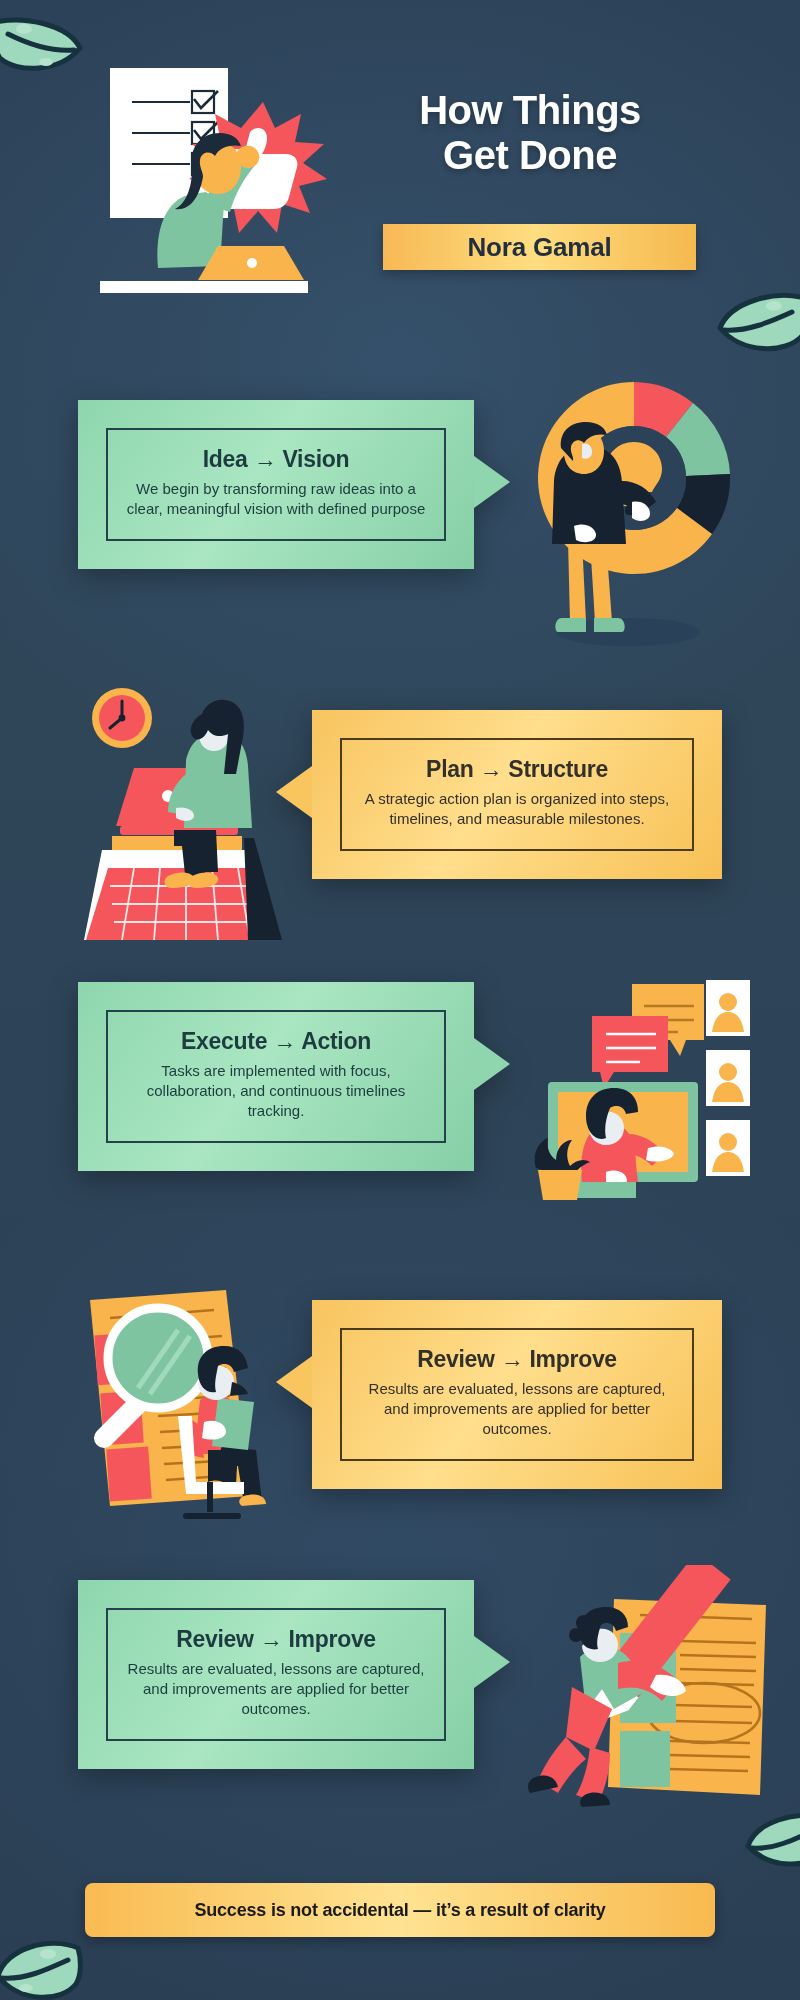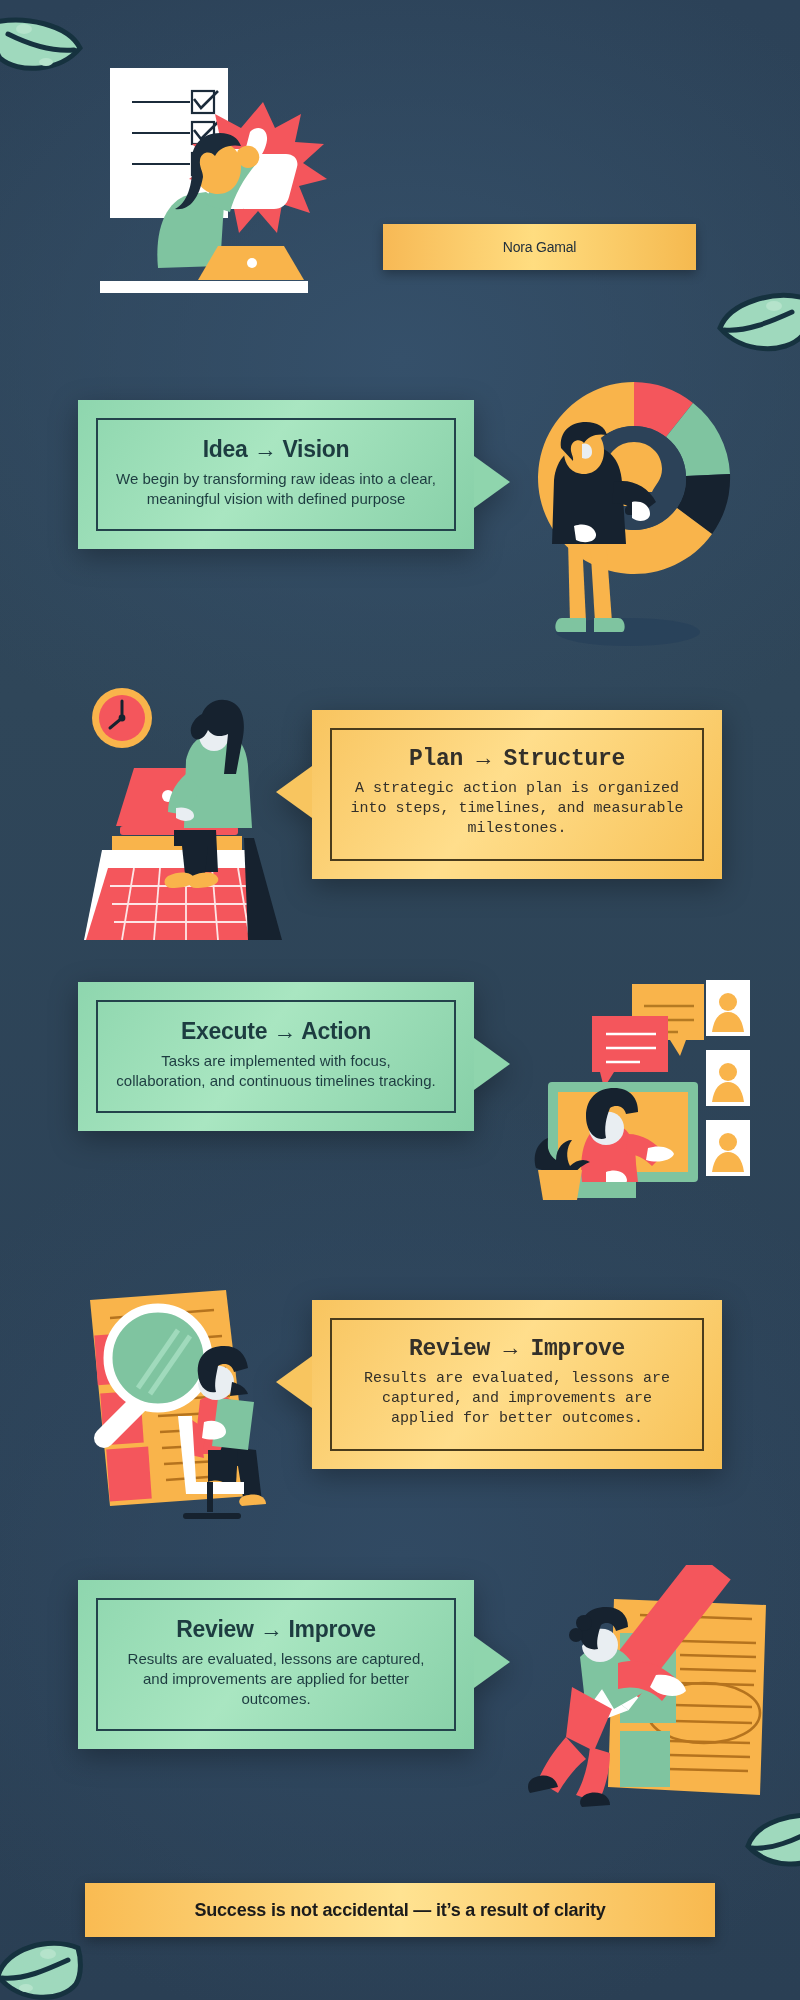--- a/index.html
+++ b/index.html
@@ -25,42 +25,42 @@
     color:#ffffff; font-weight:bold; font-size:40px; line-height:1.12;
     letter-spacing:-0.5px;
     text-shadow:0 3px 6px rgba(0,0,0,.28);
   }
   #author-badge{
     position:absolute; left:383px; top:224px; width:313px; height:46px;
     background:linear-gradient(90deg,#f7b955 0%, #ffdd80 48%, #f5b94f 100%);
     display:flex; align-items:center; justify-content:center;
     box-shadow:0 4px 10px rgba(0,0,0,.30);
   }
-  #author-badge span{ color:#22303d; font-weight:normal; font-size:14px; letter-spacing:-0.2px; }
+  #author-badge span{ color:#22303d; font-weight:bold; font-size:26px; letter-spacing:-0.2px; }
 
   
   .step{ position:absolute; left:0; width:800px; height:250px; }
   .card-wrap{ position:absolute; filter:drop-shadow(0 8px 14px rgba(0,0,0,.30)); }
   .card{
-    position:relative; padding:18px;
+    position:relative; padding:28px;
   }
   .card .inner{
     border:2px solid #22414a; padding:16px 18px 20px; text-align:center;
   }
   .card.green{ background:linear-gradient(125deg,#8ed6ae 0%, #a9e6c1 45%, #86cfa7 100%); }
   .card.green .inner{ border-color:#23424b; }
   .card.yellow{ background:linear-gradient(125deg,#f8c45f 0%, #ffde8c 45%, #f7c055 100%); }
   .card.yellow .inner{ border-color:#4a3c1c; }
   .card-title{
     font-weight:bold; font-size:23px; line-height:1.2; margin-bottom:5px;
     letter-spacing:-0.3px;
   }
   .card-body{ font-size:15px; line-height:1.35; }
   .card.green .card-title, .card.green .card-body{ color:#1d3c40; }
-  .card.yellow .card-title, .card.yellow .card-body{ color:#33302a;font-family:Liberation Mono, monospace; }
+  .card.yellow .card-title, .card.yellow .card-body{ color:#33302a; }
 
   
   .tail{ position:absolute; width:0; height:0; }
   .tail.right-green{
     right:-36px; top:56px;
     border-top:26px solid transparent; border-bottom:26px solid transparent;
     border-left:36px solid #8fd5ad;
   }
   .tail.left-yellow{
     left:-36px; top:56px;
@@ -69,20 +69,21 @@
   }
 
   .illus{ position:absolute; }
 
   
   #footer-banner{
     position:absolute; left:85px; top:1883px; width:630px; height:54px;
     background:linear-gradient(90deg,#f9bb52 0%, #ffe392 50%, #f8b94f 100%);
     display:flex; align-items:center; justify-content:center;
     box-shadow:0 4px 12px rgba(0,0,0,.30);
+    border-radius:8px;
   }
   #footer-banner span{ color:#1b1b1b; font-weight:bold; font-size:18px; letter-spacing:-0.2px; }
 </style>
 </head>
 <body>
 
 <div class="leaf" style="left:-6px; top:14px;">
   <svg width="90" height="70" viewBox="0 0 90 70">
     <path d="M2 8 C30 2 74 10 86 34 C66 58 24 60 6 44 C0 36 0 20 2 8 Z" fill="#9fd9bd" stroke="#16323f" stroke-width="5"></path>
     <path d="M14 20 C34 30 56 38 80 36" fill="none" stroke="#16323f" stroke-width="5" stroke-linecap="round"></path>
@@ -145,20 +146,26 @@
       <path fill="#f9b44b" d="M96 102 c0 -16 10 -27 24 -27 c13 0 21 10 21 24 c0 16 -10 27 -23 27 c-13 0 -22 -9 -22 -24 z"></path>
       <path fill="#1b2b3a" d="M92 96 c-2 -18 10 -31 28 -31 c11 0 18 5 21 13 c-12 -2 -22 2 -26 10 c-5 -6 -14 -4 -15 4 c-1 7 3 11 3 17 c-4 22 -14 34 -28 32 c12 -6 18 -24 17 -45 z"></path>
 
       <path fill="#f9b44b" d="M118 178 l66 0 l20 34 l-106 0 z"></path>
       <circle cx="152" cy="195" r="5" fill="#ffffff"></circle>
 
       <rect x="0" y="213" width="208" height="12" fill="#ffffff"></rect>
     </svg>
   </div>
 
+  <div id="title-block">
+    <div id="main-title">
+      <div>How Things</div>
+      <div>Get Done</div>
+    </div>
+  </div>
 
   <div id="author-badge">
     <span>Nora Gamal</span>
   </div>
 </div>
 
 <div class="step" style="top:390px;">
   <div class="card-wrap" style="left:78px; top:10px; width:396px;">
     <div class="card green">
       <div class="inner">

